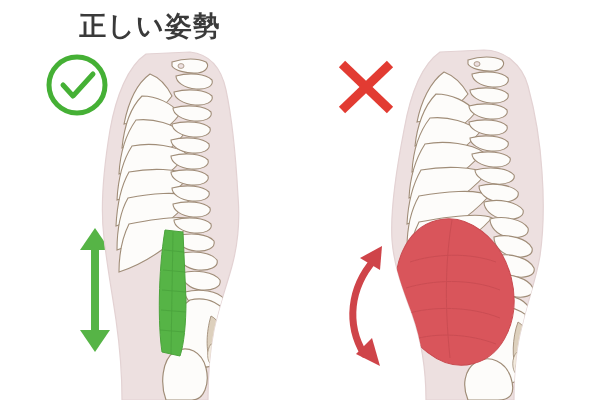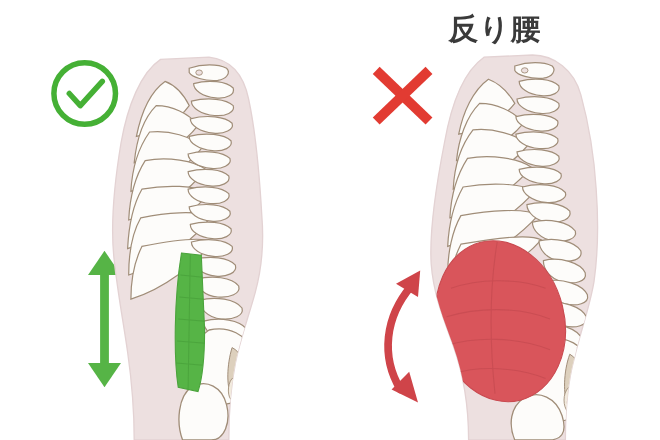--- a/index.html
+++ b/index.html
@@ -55,20 +55,21 @@
   .arrow-straight { position: absolute; left: 68px;  top: 228px; width: 54px; height: 124px; }
   .arrow-curved   { position: absolute; left: 330px; top: 238px; width: 74px; height: 134px; }
 </style>
 </head>
 <body>
 
 <div id="root">
 
   <div class="panel panel-left">
 
+    <div class="panel-title">正しい姿勢</div>
 
     <svg class="mark mark-check" viewBox="0 0 70 70">
       <circle cx="35" cy="35" r="28" fill="none" stroke="#45b035" stroke-width="5"></circle>
       <polyline points="21,35 31,46 51,24" fill="none" stroke="#45b035" stroke-width="5" stroke-linecap="round" stroke-linejoin="round"></polyline>
     </svg>
 
     <svg class="arrow-straight" viewBox="0 0 54 124">
       <g fill="#56b446" stroke="#56b446">
         <rect x="23" y="16" width="8" height="92" stroke="none"></rect>
         <polygon points="27,0 42,22 12,22" stroke="none"></polygon>
@@ -163,21 +164,20 @@
             <path d="M173,232 L171,354"></path>
           </g>
         </g>
 
       </g>
     </svg>
   </div>
 
   <div class="panel panel-right">
 
-    <div class="panel-title">反り腰</div>
 
     <svg style="position:absolute;left:32px;top:56px;width:68px;height:62px;" viewBox="0 0 68 62">
       <g stroke="#e23b32" stroke-width="9" stroke-linecap="butt">
         <line x1="10" y1="8" x2="58" y2="54"></line>
         <line x1="58" y1="8" x2="10" y2="54"></line>
       </g>
     </svg>
 
     <svg class="arrow-curved" style="left:30px;" viewBox="0 0 74 134">
       <path d="M44,22 C20,50 16,86 34,116" fill="none" stroke="#cf4449" stroke-width="7" stroke-linecap="round"></path>

